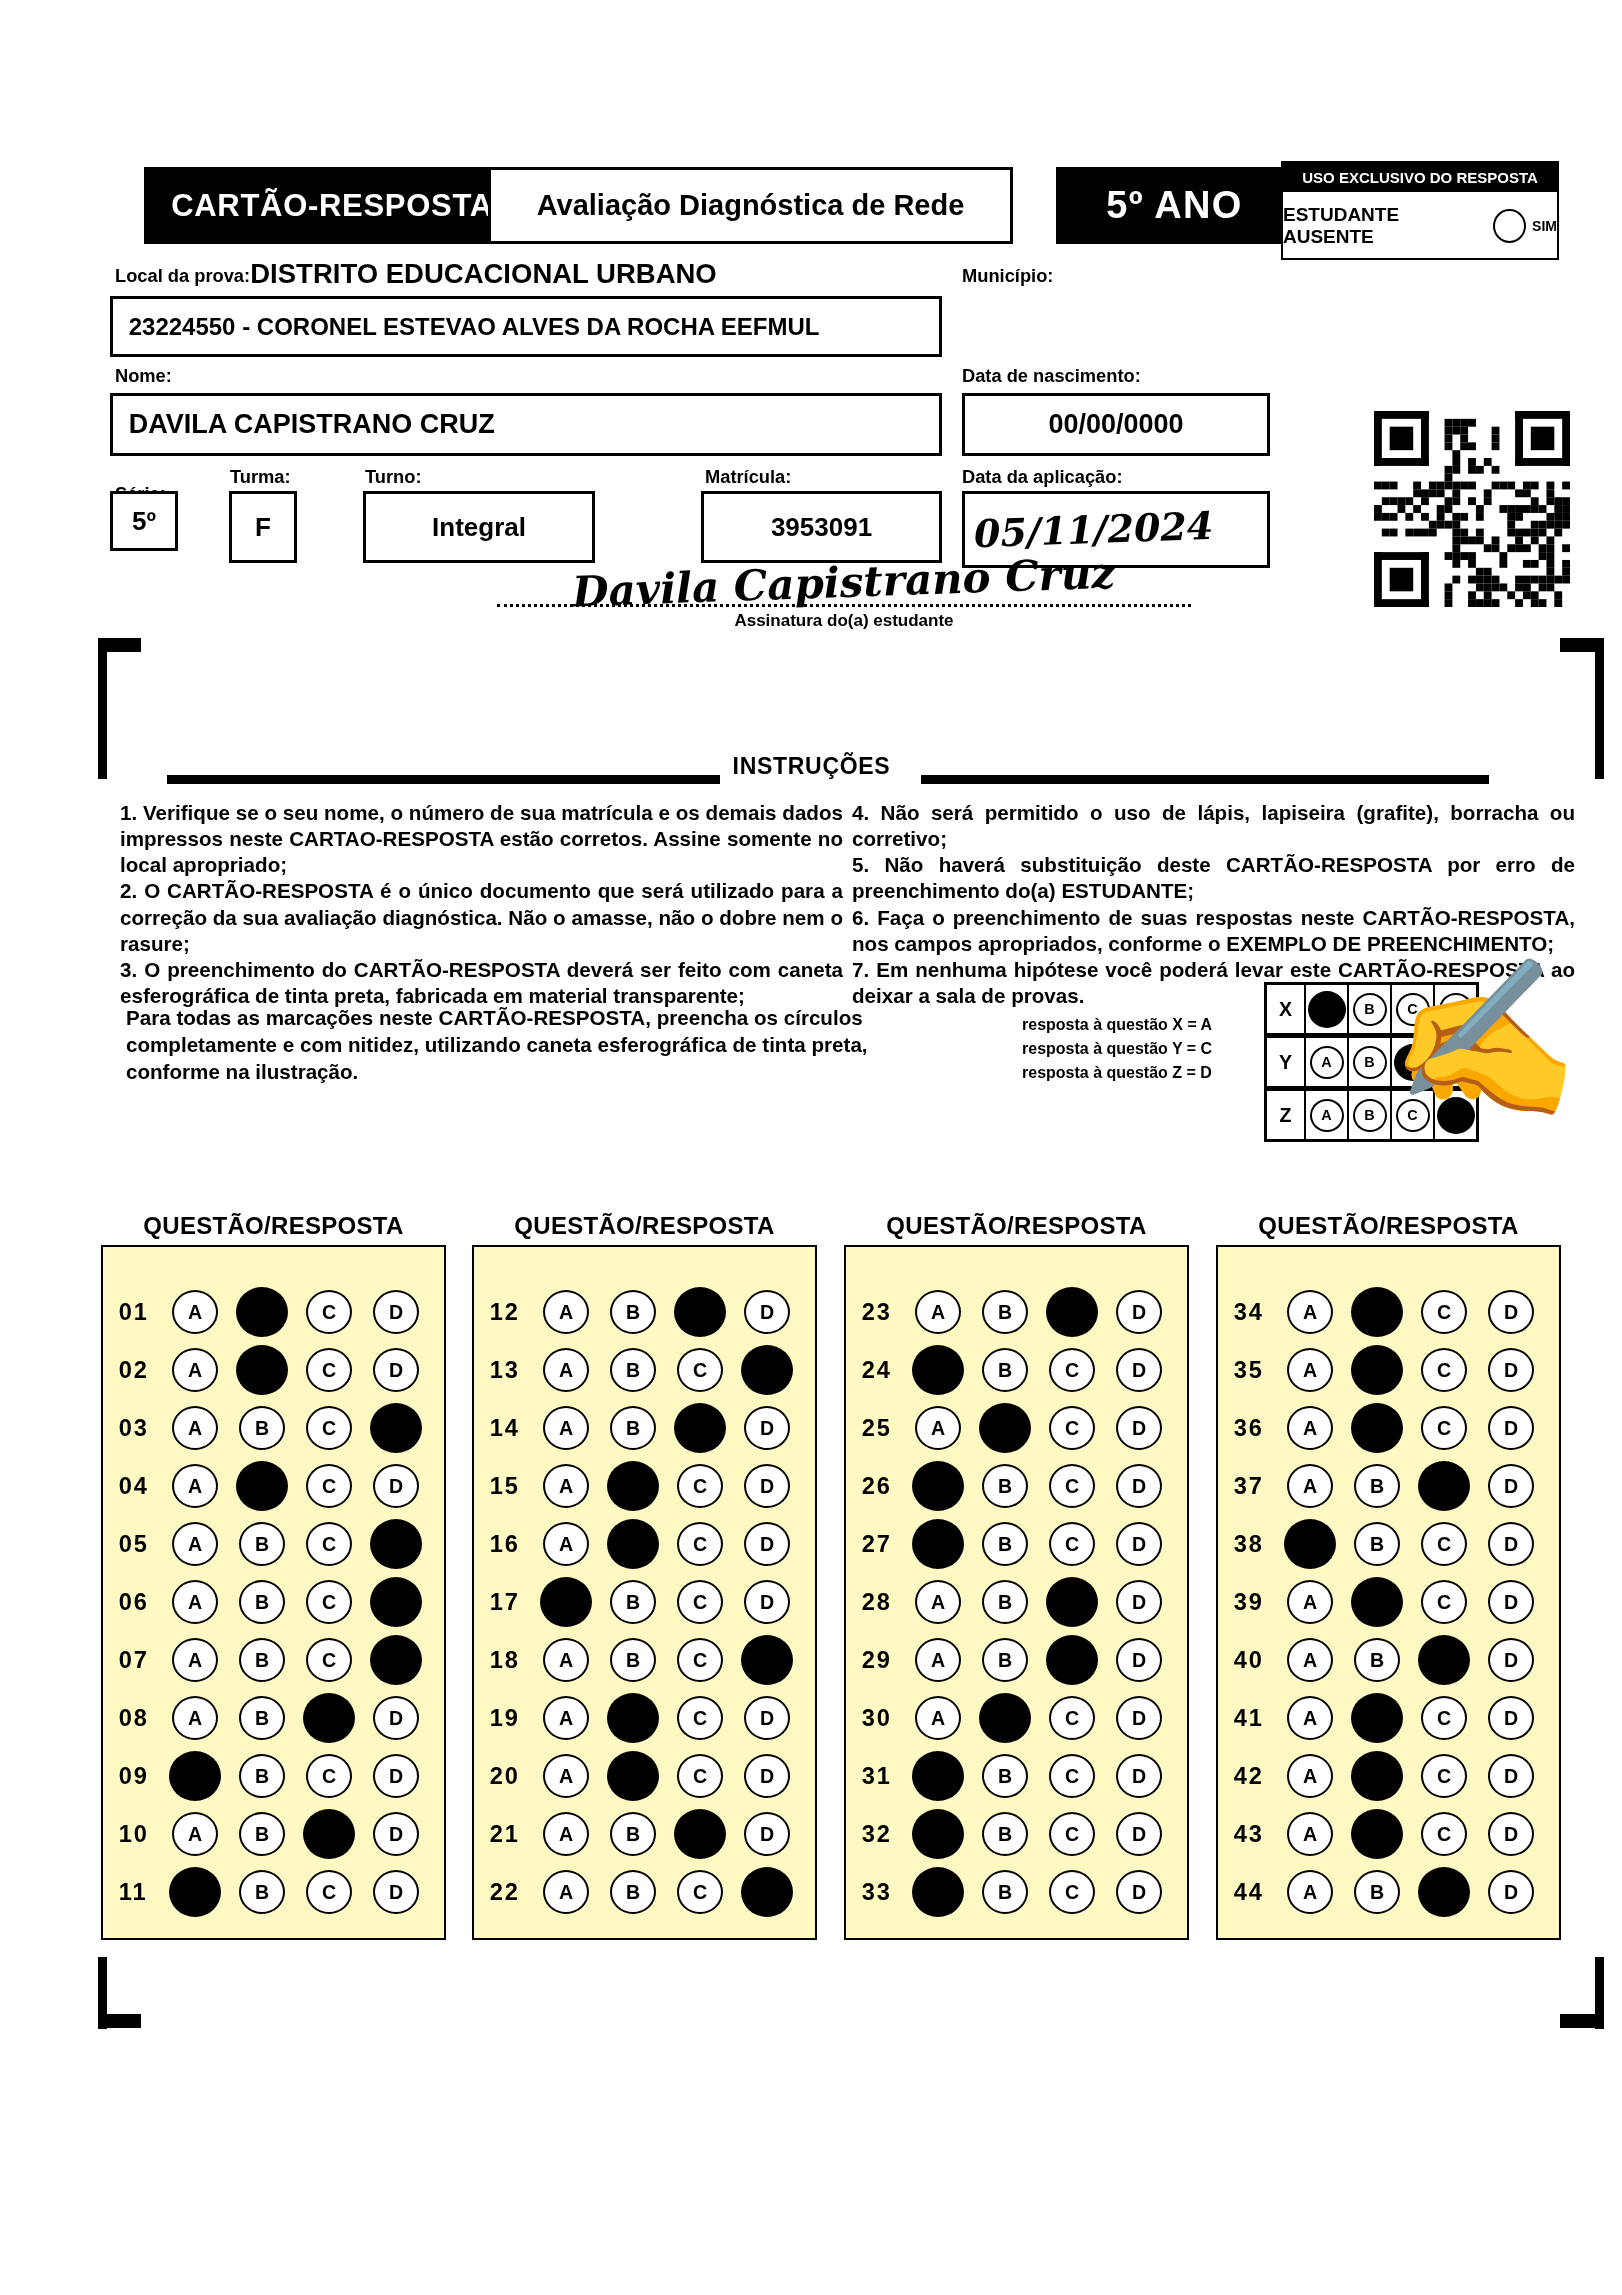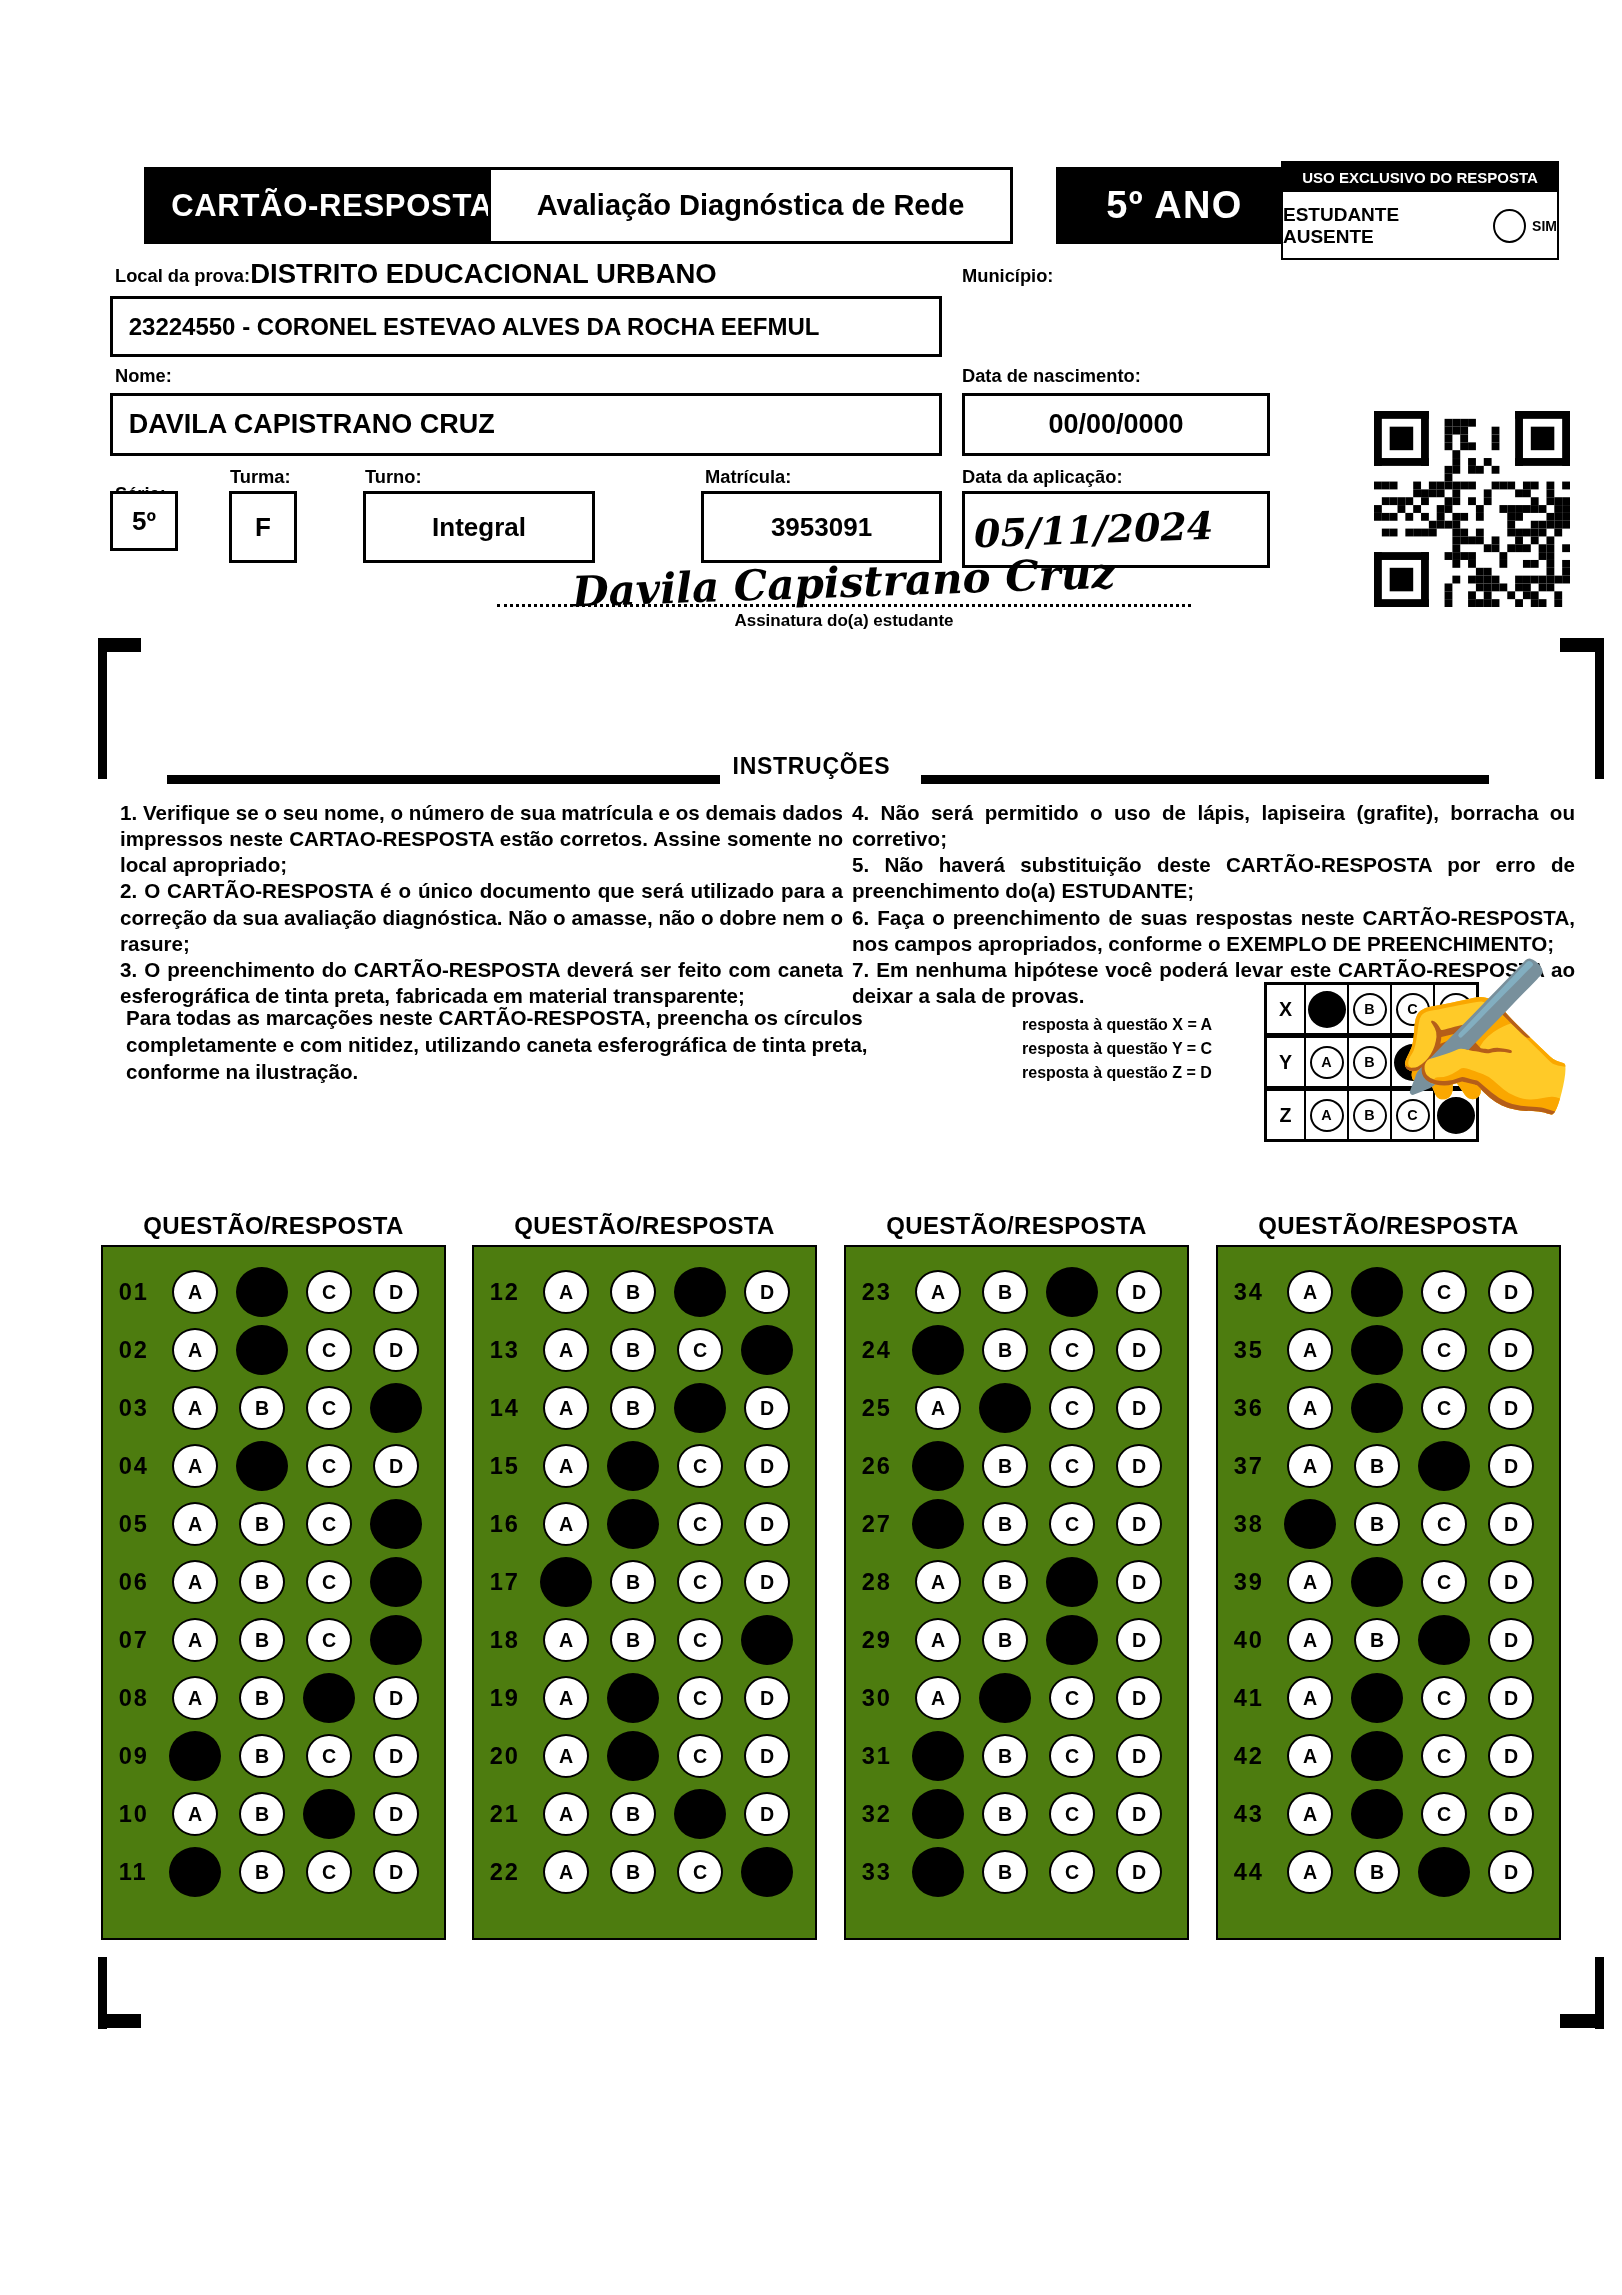--- a/index.html
+++ b/index.html
@@ -65,21 +65,21 @@
   .egrow{display:flex;border-bottom:5.9px solid #000;}
   .egrow:last-child{border-bottom:none;}
   .eglabel{width:37px;height:48px;display:flex;align-items:center;justify-content:center;
        font-size:19.6px;font-weight:bold;border-right:2px solid #000;}
   .egcell{width:41px;height:48px;display:flex;align-items:center;justify-content:center;border-right:2px solid #000;}
   .egcell:last-child{border-right:none;}
   #hand-icon{left:1394px;top:957px;font-size:154px;line-height:1;transform:rotate(8deg);}
 
   
   .qtitle{width:345px;text-align:center;font-size:24px;font-weight:bold;letter-spacing:0.3px;}
-  .qbox{width:345px;height:695px;border:2.6px solid #000;background:#4d7c0f;padding-top:16px;}
+  .qbox{width:345px;height:695px;border:2.6px solid #000;background:#fef9c3;padding-top:36px;}
   .qrow{height:58px;display:flex;align-items:center;}
   .qnum{width:43px;padding-left:15.7px;font-size:23.6px;font-weight:bold;letter-spacing:2px;}
   .bcell{width:67px;display:flex;align-items:center;justify-content:center;}
   .bubble{width:42px;height:40px;border:2.6px solid #000;border-radius:50%;background:#fff;
        display:flex;align-items:center;justify-content:center;font-size:19.6px;font-weight:bold;}
   .bubble.small{width:30px;height:29px;border-width:2px;font-size:14.4px;}
   .bubble.filled{background:#000;border-color:#000;color:transparent;width:48px;height:46px;}
   .bubble.small.filled{width:34px;height:33px;}
 </style>
 </head>

